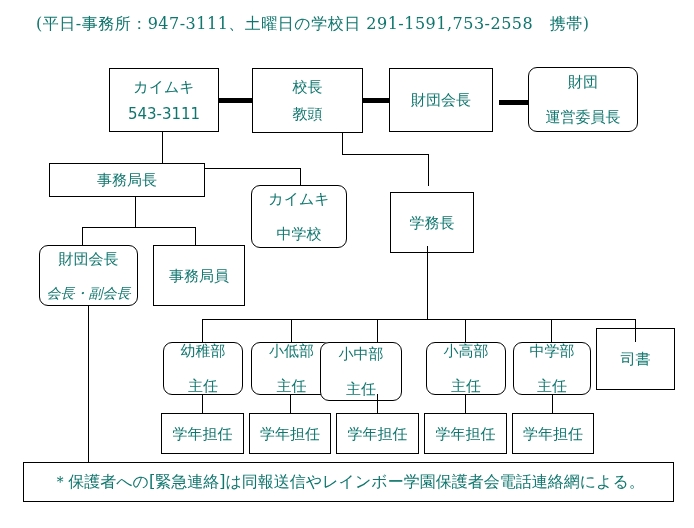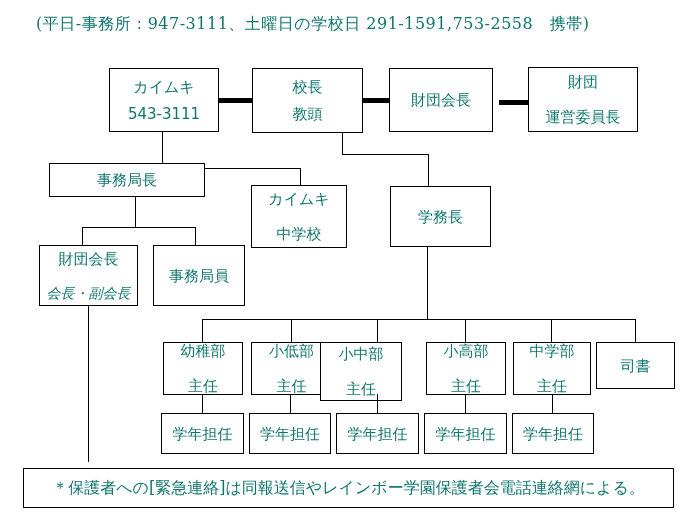--- a/index.html
+++ b/index.html
@@ -32,21 +32,21 @@
     display: flex;
     flex-direction: column;
     align-items: center;
     justify-content: center;
     text-align: center;
     font-size: 15px;
     line-height: 1.2;
     gap: 9px;
     white-space: nowrap;
   }
-  .box.tight { gap: 17px; }
+  .box.tight { gap: 17px; border-radius: 9px; }
   .box .phone {
     font-family: "DejaVu Sans", "Liberation Sans", sans-serif;
     font-size: 15px;
   }
   .box .small { font-size: 14px; font-style: italic; }
   .edge {
     position: absolute;
     background: #000000;
   }
   .edge.thick { height: 5px; }
@@ -57,21 +57,20 @@
     background: #ffffff;
     left: 23px;
     top: 462px;
     width: 651px;
     height: 40px;
     display: flex;
     align-items: center;
     justify-content: center;
     font-size: 16px;
     white-space: nowrap;
-    margin-top: 6px;
   }
 </style>
 </head>
 <body>
 
 <div class="canvas">
 
   <div class="title">(平日-事務所：947-3111、土曜日の学校日 291-1591,753-2558　携帯)</div>
 
   <div class="box" style="left:109px;top:68px;width:110px;height:64px">
@@ -94,21 +93,21 @@
   <div class="edge thick" style="left:363px;top:98px;width:26px"></div>
   <div class="edge thick" style="left:499px;top:100px;width:29px"></div>
 
   <div class="box" style="left:49px;top:163px;width:156px;height:34px">
     <span>事務局長</span>
   </div>
   <div class="box tight" style="left:251px;top:185px;width:96px;height:63px">
     <span>カイムキ</span>
     <span>中学校</span>
   </div>
-  <div class="box" style="left:390px;top:186px;width:101px;height:61px">
+  <div class="box" style="left:390px;top:192px;width:84px;height:61px">
     <span>学務長</span>
   </div>
 
   <div class="box tight" style="left:39px;top:245px;width:99px;height:61px">
     <span>財団会長</span>
     <span class="small">会長・副会長</span>
   </div>
   <div class="box" style="left:153px;top:245px;width:92px;height:61px">
     <span>事務局員</span>
   </div>
@@ -126,21 +125,21 @@
     <span>主任</span>
   </div>
   <div class="box tight" style="left:426px;top:342px;width:80px;height:53px">
     <span>小高部</span>
     <span>主任</span>
   </div>
   <div class="box tight" style="left:513px;top:342px;width:78px;height:53px">
     <span>中学部</span>
     <span>主任</span>
   </div>
-  <div class="box" style="left:596px;top:342px;width:79px;height:47px">
+  <div class="box" style="left:596px;top:328px;width:79px;height:62px">
     <span>司書</span>
   </div>
 
   <div class="box" style="left:161px;top:413px;width:83px;height:41px">
     <span>学年担任</span>
   </div>
   <div class="box" style="left:249px;top:413px;width:82px;height:41px">
     <span>学年担任</span>
   </div>
   <div class="box" style="left:336px;top:413px;width:83px;height:41px">

